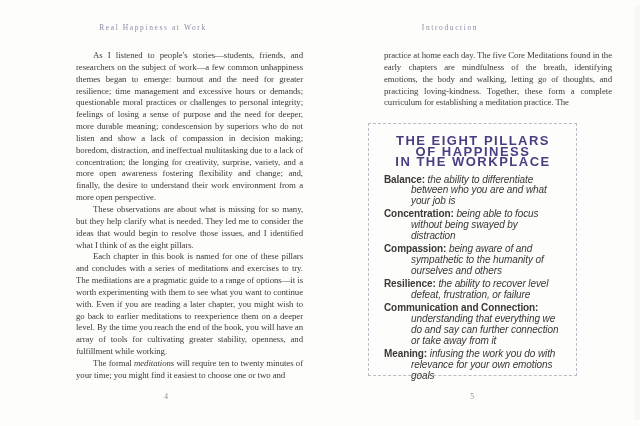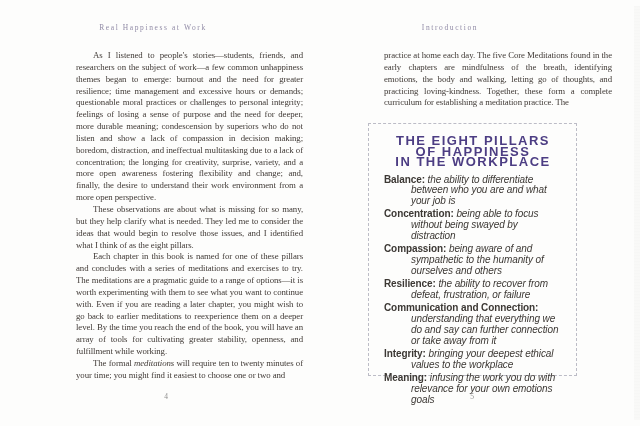--- a/index.html
+++ b/index.html
@@ -84,23 +84,22 @@
       </div>
     <div class="pillars-box">
       <div class="box-title" id="box-title">
           <div>THE EIGHT PILLARS OF HAPPINESS</div>
           <div>IN THE WORKPLACE</div>
         </div>
       <div id="pillar-list">
           <div class="pillar"><span class="term">Balance:</span><span class="def"> the ability to differentiate between who you are and what your job is</span></div>
           <div class="pillar"><span class="term">Concentration:</span><span class="def"> being able to focus without being swayed by distraction</span></div>
           <div class="pillar"><span class="term">Compassion:</span><span class="def"> being aware of and sympathetic to the humanity of ourselves and others</span></div>
-          <div class="pillar"><span class="term">Resilience:</span><span class="def"> the ability to recover from defeat, frustration, or failure</span></div>
+          <div class="pillar"><span class="term">Resilience:</span><span class="def"> the ability to recover level defeat, frustration, or failure</span></div>
           <div class="pillar"><span class="term">Communication and Connection:</span><span class="def"> understanding that everything we do and say can further connection or take away from it</span></div>
-          <div class="pillar"><span class="term">Integrity:</span><span class="def"> bringing your deepest ethical values to the workplace</span></div>
           <div class="pillar"><span class="term">Meaning:</span><span class="def"> infusing the work you do with relevance for your own emotions goals</span></div>
         </div>
     </div>
     <div class="page-number">5</div>
   </div>
 
   <div class="page-edge"></div>
 
 </div>
 

